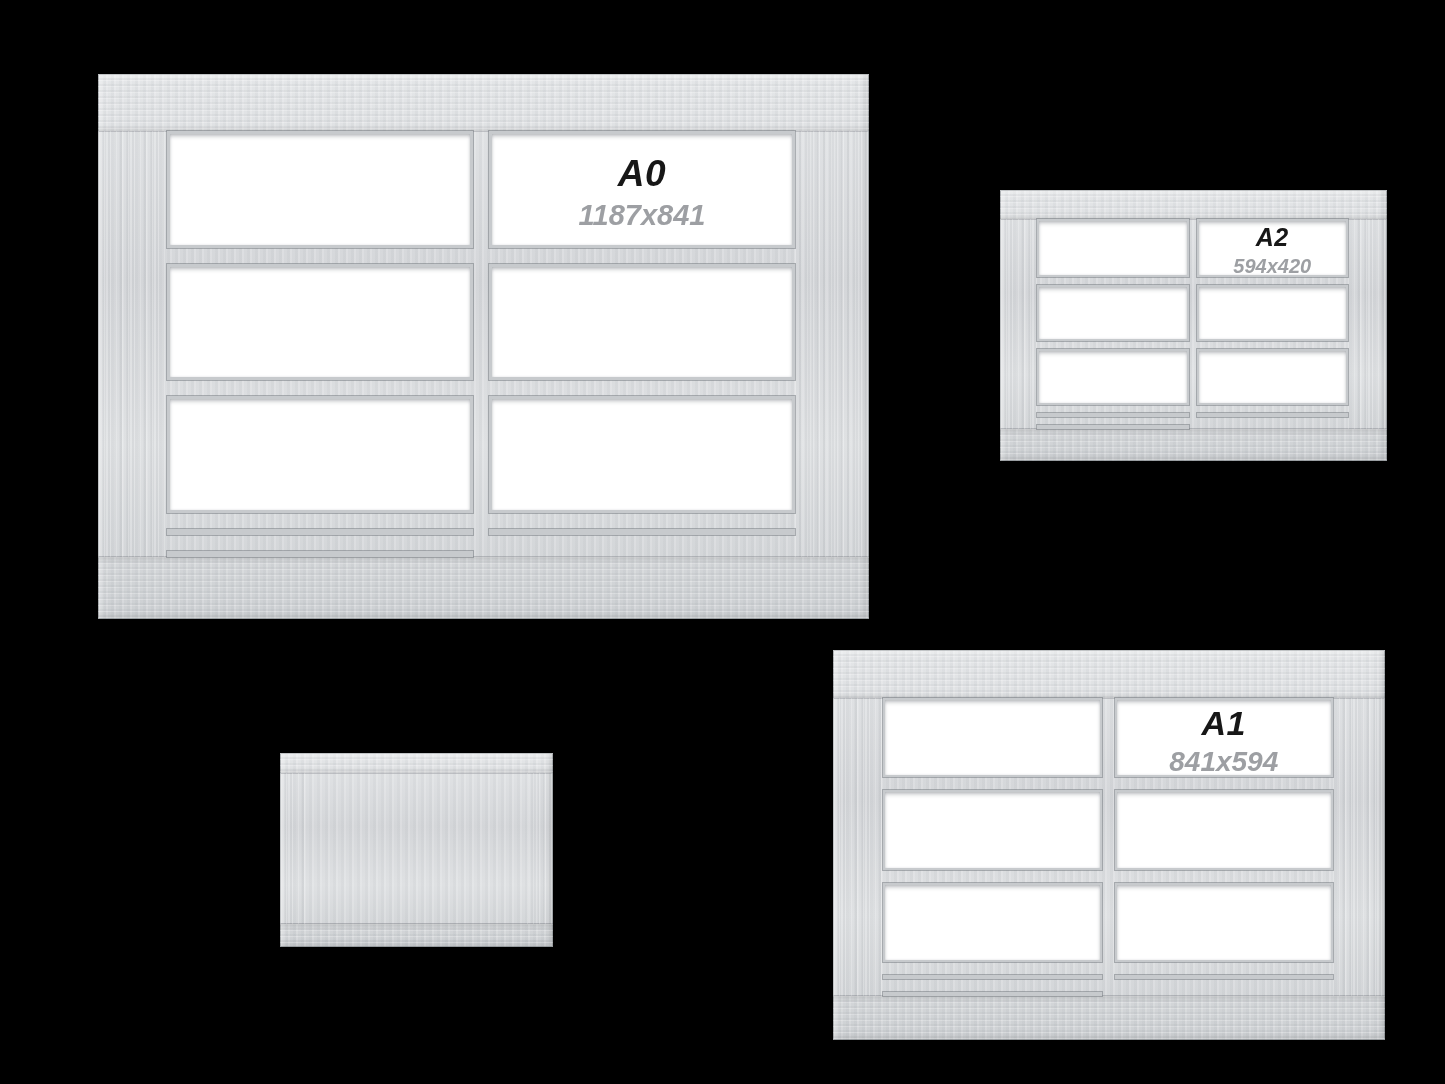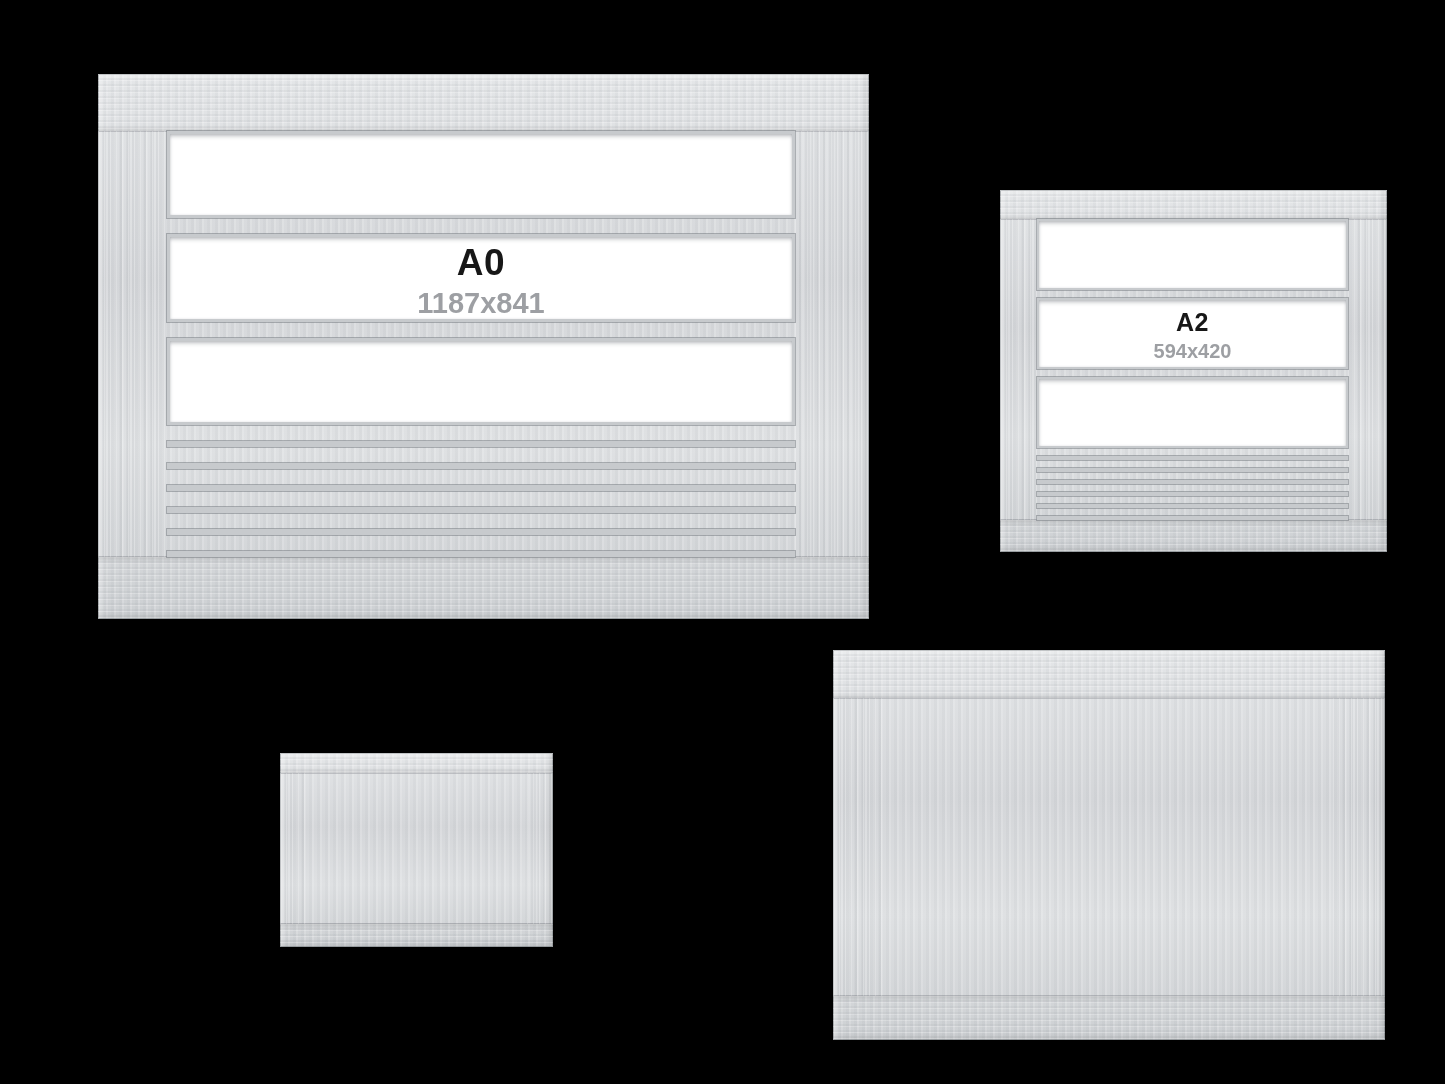--- a/index.html
+++ b/index.html
@@ -31,23 +31,24 @@
     box-shadow:inset 0 5px 7px -5px rgba(0,0,0,.20);}
   .stile{top:var(--bt);bottom:var(--bb);
     background:repeating-linear-gradient(90deg, rgba(255,255,255,.20) 0 1px, rgba(0,0,0,0) 1px 4px, rgba(100,106,112,.06) 4px 6px);}
   .stile.left{left:0;width:var(--bl);}
   .stile.right{right:0;width:var(--br);}
 
   .grid{
     position:absolute;
     left:var(--bl);right:var(--br);top:var(--bt);bottom:var(--bb);
     display:grid;
-    grid-template-columns:repeat(1,1fr);
+    grid-template-columns:repeat(2,1fr);
     grid-template-rows:repeat(3,1fr);
     gap:var(--gap);
+    font-style:italic;
   }
   .pane{
     background:#ffffff;
     border:var(--bead) solid #c7cacd;
     outline:1px solid rgba(118,123,129,.55);
     box-shadow:
       inset 0 3px 4px -1px rgba(78,84,92,.38),
       inset 0 0 2px rgba(78,84,92,.22);
     position:relative;
     display:flex;flex-direction:column;
@@ -62,21 +63,21 @@
     font-weight:bold;
     z-index:2;
     transform:translateY(4%);
   }
   .size-name{display:block;color:#171717;font-size:var(--fs1);letter-spacing:.5px;}
   .size-dims{display:block;color:rgba(143,146,150,.88);font-size:var(--fs2);margin-top:4px;}
 
   
   .f-a0{left:98px;  top:74px;  width:771px; height:545px;
         --bt:57px; --bb:62px; --bl:69px; --br:74px; --gap:16px; --bead:3px;   --fs1:37px; --fs2:29px;}
-  .f-a2{left:1000px;top:190px; width:387px; height:362px;
+  .f-a2{left:1000px;top:190px; width:387px; height:271px;
         --bt:29px; --bb:32px; --bl:37px; --br:39px; --gap:8px;  --bead:2px;   --fs1:25px; --fs2:20px;}
   .f-a1{left:833px; top:650px; width:552px; height:390px;
         --bt:48px; --bb:44px; --bl:50px; --br:52px; --gap:13px; --bead:2.5px; --fs1:34px; --fs2:28px;}
   .f-a3{left:280px; top:753px; width:273px; height:194px;
         --bt:20px; --bb:23px; --bl:25px; --br:26px; --gap:7px;  --bead:1.5px; --fs1:18px; --fs2:15px;}
 </style>
 </head>
 <body>
 
 <div class="canvas">
@@ -125,20 +126,36 @@
       <div class="pane"></div>
       <div class="pane"></div>
     </div>
   </div>
 
   <div class="frame f-a1">
     <div class="rail top"></div>
     <div class="rail bottom"></div>
     <div class="stile left"></div>
     <div class="stile right"></div>
+    <div class="grid">
+      <div class="pane"></div>
+      <div class="pane">
+        <div class="label-stack">
+          <span class="size-name">A1</span>
+          <span class="size-dims">841x594</span>
+        </div>
+      </div>
+      <div class="pane"></div>
+      <div class="pane"></div>
+      <div class="pane"></div>
+      <div class="pane"></div>
+      <div class="pane"></div>
+      <div class="pane"></div>
+      <div class="pane"></div>
+    </div>
   </div>
 
   <div class="frame f-a3">
     <div class="rail top"></div>
     <div class="rail bottom"></div>
     <div class="stile left"></div>
     <div class="stile right"></div>
   </div>
 
 </div>

